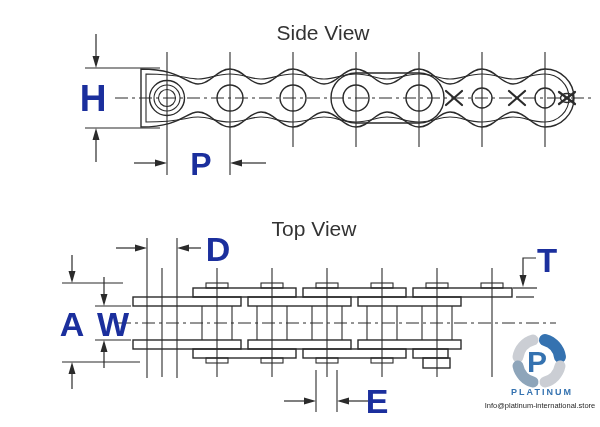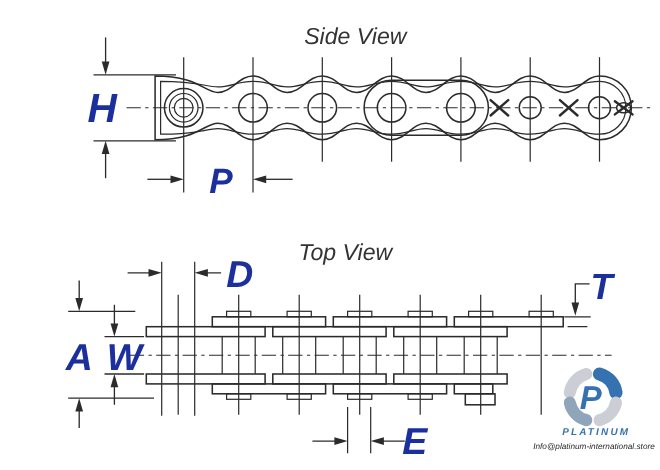--- a/index.html
+++ b/index.html
@@ -1,21 +1,21 @@
 <!DOCTYPE html>
 <html style="--dim-blue: #1b2f9d; --line: #2b2b2b; --title: #333333; --logo-blue: #2d6dad; --logo-steel: #8aa2b8; --logo-gray: #c9cdd3; --email: #1a1a1a;"><head>
 <meta charset="utf-8">
 <style>
   :root{
     --dim-blue:#1b2f9d; --line:#2b2b2b; --title:#333333;
     --logo-blue:#2d6dad; --logo-steel:#8aa2b8; --logo-gray:#c9cdd3; --email:#1a1a1a;
   }
   html,body{margin:0;padding:0;background:#fff;}
   .stage{position:relative;width:600px;height:427px;background:#ffffff;overflow:hidden;
-         font-family:"Liberation Sans", sans-serif;font-style:italic;}
+         font-family:"Liberation Sans", sans-serif;}
   svg{display:block;}
   .thin{stroke:var(--line);stroke-width:1.1;fill:none;}
   .outline{stroke:var(--line);stroke-width:1.4;fill:none;}
   .dimline{stroke:var(--line);stroke-width:1.2;fill:none;}
   .ctr{stroke:var(--line);stroke-width:1;fill:none;stroke-dasharray:13 4 3 4;}
   .head{fill:var(--line);stroke:none;}
   .dimtxt{fill:var(--dim-blue);font-weight:bold;font-family:"Liberation Sans",sans-serif;}
   .viewtitle{fill:var(--title);font-size:21px;font-family:"Liberation Sans",sans-serif;}
   .xmark{stroke:var(--line);stroke-width:2.2;stroke-linecap:round;fill:none;}
   .crescent{fill:none;stroke-linecap:round;}

